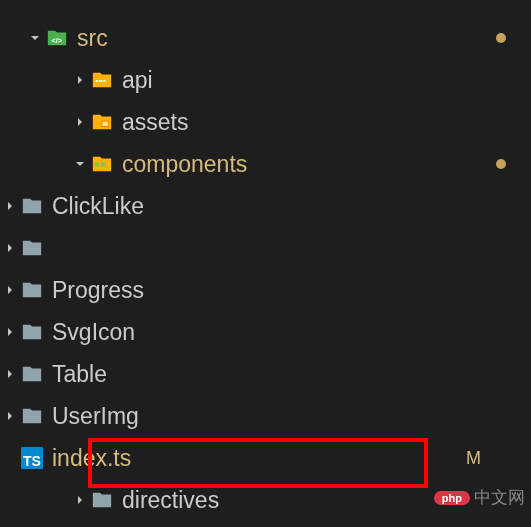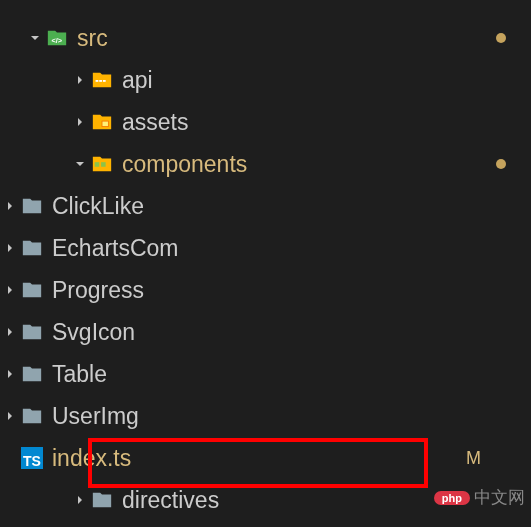--- a/index.html
+++ b/index.html
@@ -215,21 +215,20 @@
   <span class="chevron">
     <svg viewBox="0 0 16 16" fill="currentColor">
         <path d="M6 4 L10 8 L6 12"></path>
       </svg>
   </span>
   <span class="icon">
     <svg viewBox="0 0 24 24">
         <path fill="#90a4ae" d="M10 4H2v16h20V6H12l-2-2z"></path>
       </svg>
   </span>
-  <span class="label">EchartsCom</span>
 </div>
 
 <div class="tree-row indent-2">
   <span class="chevron">
     <svg viewBox="0 0 16 16" fill="currentColor">
         <path d="M6 4 L10 8 L6 12"></path>
       </svg>
   </span>
   <span class="icon">
     <svg viewBox="0 0 24 24">

